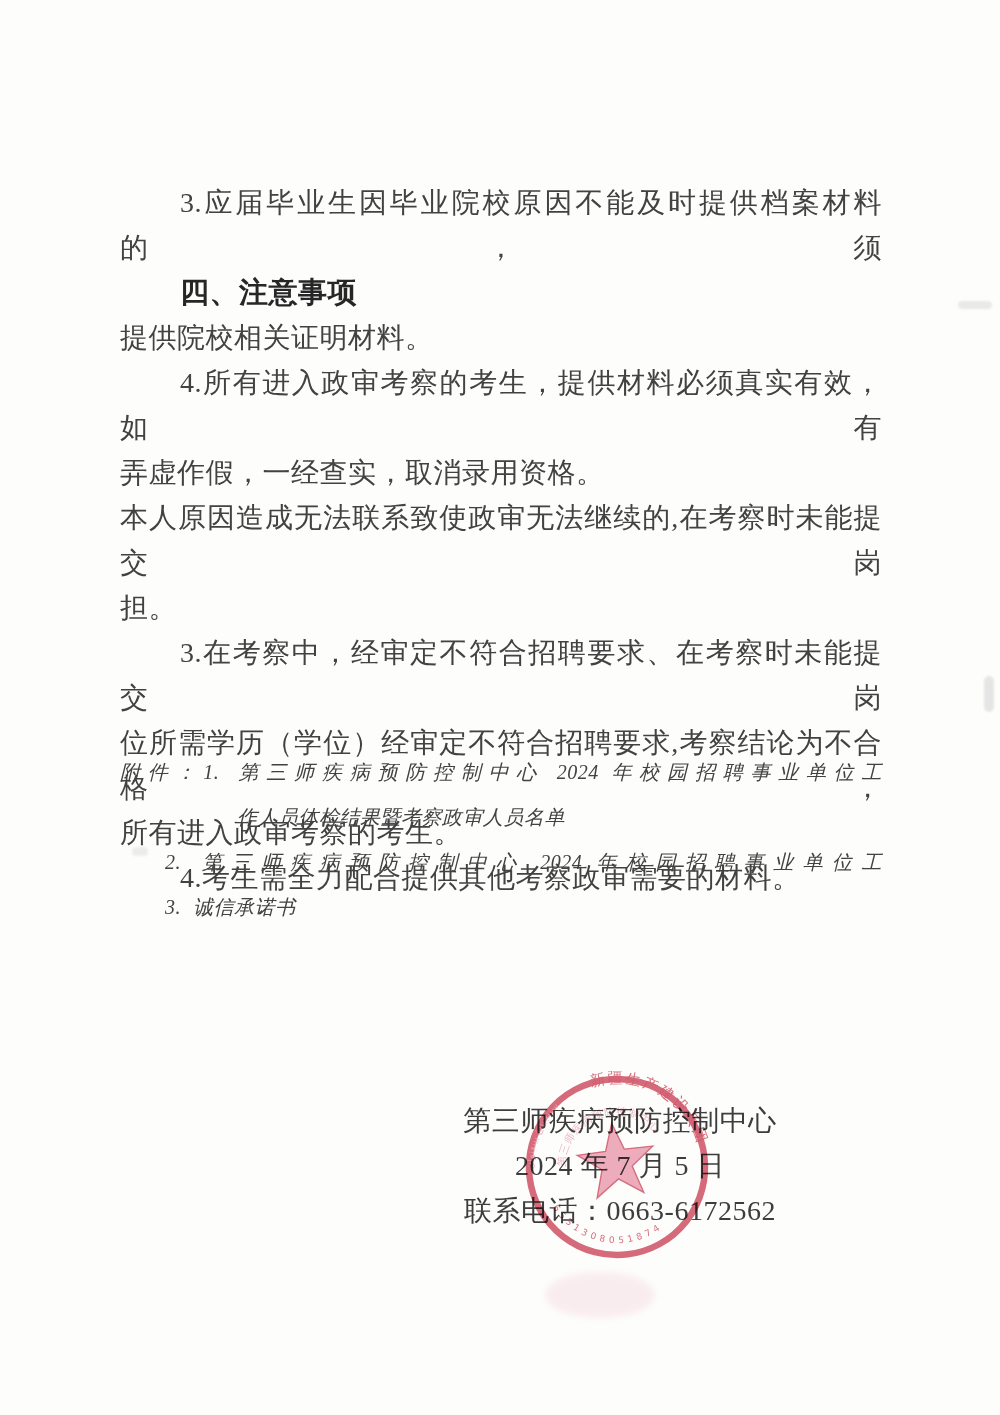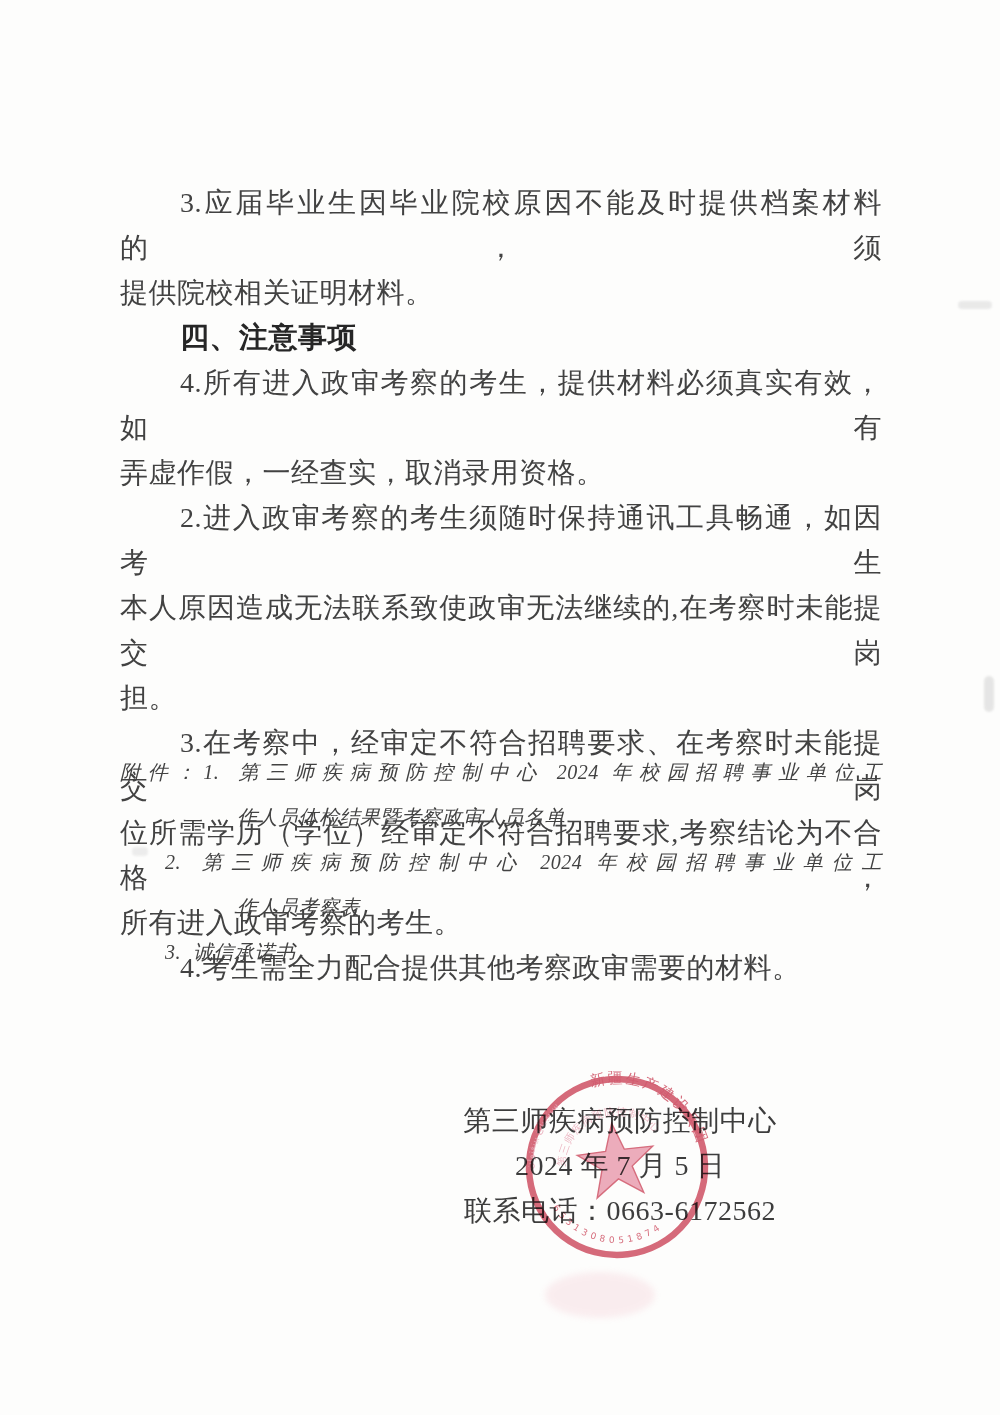--- a/index.html
+++ b/index.html
@@ -52,42 +52,40 @@
   .smudge-c{left:132px;top:847px;width:16px;height:9px;background:#e2e2e2;opacity:.6;border-radius:4px;filter:blur(1px);}
   .smudge-d{left:545px;top:1272px;width:110px;height:46px;background:#e78ca0;opacity:.14;border-radius:50%;filter:blur(3px);}
 </style>
 </head>
 <body>
 
 <div class="page">
 
   <div class="text-block">
     <div class="line ind fill">3.应届毕业生因毕业院校原因不能及时提供档案材料的，须</div>
+    <div class="line ind heading">四、注意事项</div>
     <div class="line">提供院校相关证明材料。</div>
-    <div class="line ind heading">四、注意事项</div>
     <div class="line ind fill">4.所有进入政审考察的考生，提供材料必须真实有效，如有</div>
     <div class="line">弄虚作假，一经查实，取消录用资格。</div>
-    <div class="line ind fill">2.进入政审考察的考生须随时保持通讯工具畅通，如因考生</div>
     <div class="line fill">本人原因造成无法联系致使政审无法继续的,在考察时未能提交岗</div>
     <div class="line">担。</div>
     <div class="line ind fill">3.在考察中，经审定不符合招聘要求、在考察时未能提交岗</div>
     <div class="line fill">位所需学历（学位）经审定不符合招聘要求,考察结论为不合格，</div>
     <div class="line">所有进入政审考察的考生。</div>
     <div class="line ind">4.考生需全力配合提供其他考察政审需要的材料。</div>
   </div>
 
   <div class="att-block">
     <div class="line fill">
       <span>附件：</span><span class="num">1.</span><span>第三师疾病预防控制中心 2024 年校园招聘事业单位工</span>
     </div>
     <div class="line att-cont">作人员体检结果暨考察政审人员名单</div>
     <div class="line fill att-num-line">
       <span class="num">2.</span><span>第三师疾病预防控制中心 2024 年校园招聘事业单位工</span>
     </div>
-    <div class="line att-cont">作人员考察表</div>
     <div class="line att-num-line">
       <span class="num">3.</span><span>诚信承诺书</span>
     </div>
   </div>
 
   <div class="sig-block">
     <div class="sig-line">第三师疾病预防控制中心</div>
     <div class="sig-line">2024 年 7 月 5 日</div>
     <div class="sig-line">联系电话：0663-6172562</div>
   </div>

